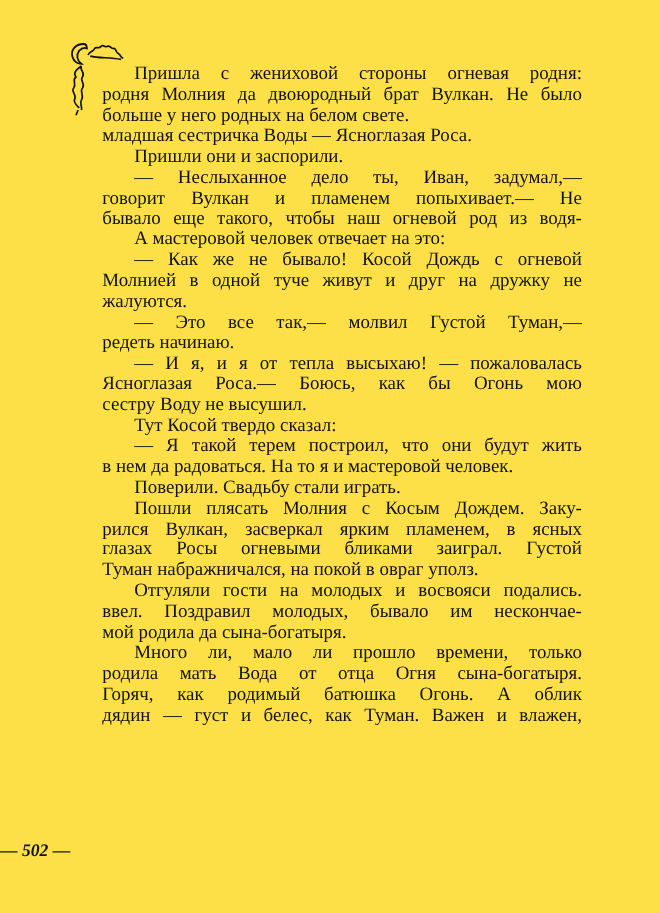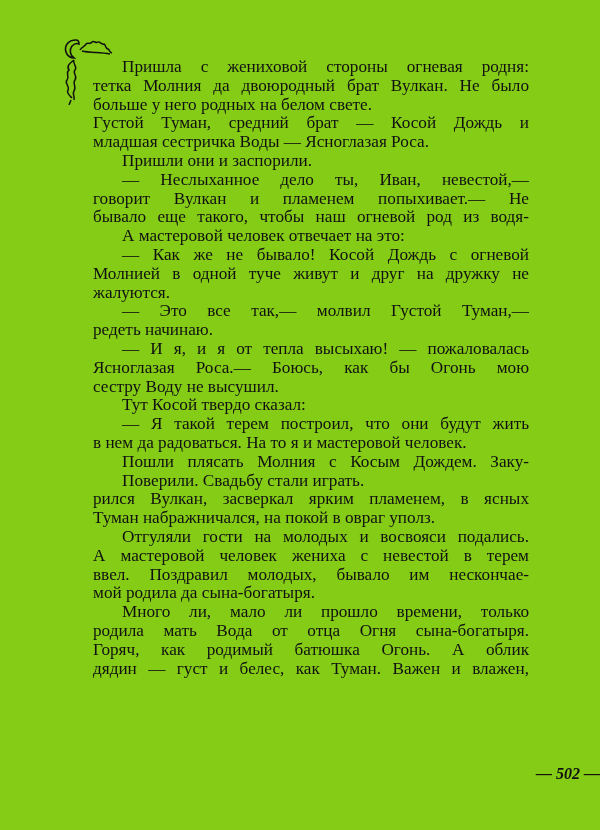--- a/index.html
+++ b/index.html
@@ -1,79 +1,78 @@
 <!DOCTYPE html>
 <html><head>
   <meta charset="utf-8">
   <style>
     html, body { margin: 0; padding: 0; background: #ffffff; }
     body { width: 600px; height: 830px; position: relative; overflow: hidden; }
     .page {
-      position: absolute; left: 0; top: 0; width: 600px; height: 830px; background: #84cc16;
+      position: absolute; left: 0; top: 0; width: 600px; height: 830px; background: #fde047;
     }
     .ornament { position: absolute; left: 60px; top: 30px; width: 60px; height: 75px; }
     .text-block {
       position: absolute; left: 93px; top: 58px; width: 436px;
       font-family: "Liberation Serif", "DejaVu Serif", serif;
       font-size: 17.2px; line-height: 18.8px; color: #111;
     }
     .line {
       display: block; height: 18.8px; white-space: nowrap;
       text-align: justify; text-align-last: justify;
     }
     .line.last { text-align-last: left; }
     .line.indent { padding-left: 29px; }
     .page-number {
-      position: absolute; left: 0; width: 600px; top: 765px; text-align: right;
+      position: absolute; left: 0; width: 600px; top: 765px; text-align: left;
       font-family: "Liberation Serif", "DejaVu Serif", serif;
       font-style: italic; font-weight: bold; font-size: 16px; color: #111;
     }
   </style>
 </head>
 <body>
 
 <div class="page">
   <svg class="ornament" viewBox="0 0 60 75">
 
     <path d="M16 10 C8 10 4 16 6 22 C7 26 11 28 14 28 C10 25 9 20 12 16 C14 14 17 13 19 14 C19 12 18 10 16 10 Z" fill="none" stroke="#111" stroke-width="1.6"></path>
 
     <path d="M20 20 C22 16 25 17 26 14 C28 12 30 15 32 12 C34 10 36 14 38 12 C40 11 41 15 44 14 C46 15 45 18 48 19 C50 20 49 22 52 23 M22 21 C30 23 40 22 50 24" fill="none" stroke="#111" stroke-width="1.5"></path>
 
     <path d="M14 30 C12 34 18 36 15 40 C12 43 18 46 15 50 C12 53 17 57 14 61 C12 64 15 66 14 70 M14 30 C10 33 6 36 9 40 C5 43 10 46 7 50 C4 53 10 56 8 60 C6 63 10 66 12 68" fill="none" stroke="#111" stroke-width="1.5"></path>
     <path d="M11 70 L9 75" stroke="#111" stroke-width="1.5"></path>
   </svg>
 
   <div class="text-block">
     <span class="line indent">Пришла с жениховой стороны огневая родня:</span>
-    <span class="line">тетка Молния да двоюродный брат Вулкан. Не было</span>
+    <span class="line">родня Молния да двоюродный брат Вулкан. Не было</span>
     <span class="line last">больше у него родных на белом свете.</span>
-    <span class="line">Густой Туман, средний брат — Косой Дождь и</span>
     <span class="line last">младшая сестричка Воды — Ясноглазая Роса.</span>
     <span class="line indent last">Пришли они и заспорили.</span>
-    <span class="line indent">— Неслыханное дело ты, Иван, невестой,—</span>
+    <span class="line indent">— Неслыханное дело ты, Иван, задумал,—</span>
     <span class="line">говорит Вулкан и пламенем попыхивает.— Не</span>
     <span class="line">бывало еще такого, чтобы наш огневой род из водя-</span>
     <span class="line indent last">А мастеровой человек отвечает на это:</span>
     <span class="line indent">— Как же не бывало! Косой Дождь с огневой</span>
     <span class="line">Молнией в одной туче живут и друг на дружку не</span>
     <span class="line last">жалуются.</span>
     <span class="line indent">— Это все так,— молвил Густой Туман,—</span>
     <span class="line last">редеть начинаю.</span>
     <span class="line indent">— И я, и я от тепла высыхаю! — пожаловалась</span>
     <span class="line">Ясноглазая Роса.— Боюсь, как бы Огонь мою</span>
     <span class="line last">сестру Воду не высушил.</span>
     <span class="line indent last">Тут Косой твердо сказал:</span>
     <span class="line indent">— Я такой терем построил, что они будут жить</span>
     <span class="line last">в нем да радоваться. На то я и мастеровой человек.</span>
+    <span class="line indent last">Поверили. Свадьбу стали играть.</span>
     <span class="line indent">Пошли плясать Молния с Косым Дождем. Заку-</span>
-    <span class="line indent last">Поверили. Свадьбу стали играть.</span>
     <span class="line">рился Вулкан, засверкал ярким пламенем, в ясных</span>
+    <span class="line">глазах Росы огневыми бликами заиграл. Густой</span>
     <span class="line last">Туман набражничался, на покой в овраг уполз.</span>
     <span class="line indent">Отгуляли гости на молодых и восвояси подались.</span>
-    <span class="line">А мастеровой человек жениха с невестой в терем</span>
     <span class="line">ввел. Поздравил молодых, бывало им нескончае-</span>
     <span class="line last">мой родила да сына-богатыря.</span>
     <span class="line indent">Много ли, мало ли прошло времени, только</span>
     <span class="line">родила мать Вода от отца Огня сына-богатыря.</span>
     <span class="line">Горяч, как родимый батюшка Огонь. А облик</span>
     <span class="line">дядин — густ и белес, как Туман. Важен и влажен,</span>
   </div>
 
   <div class="page-number">— 502 —</div>
 </div>

